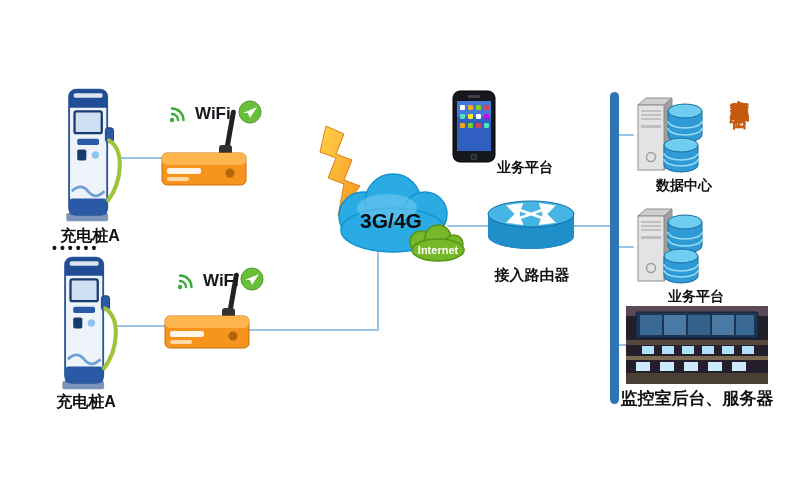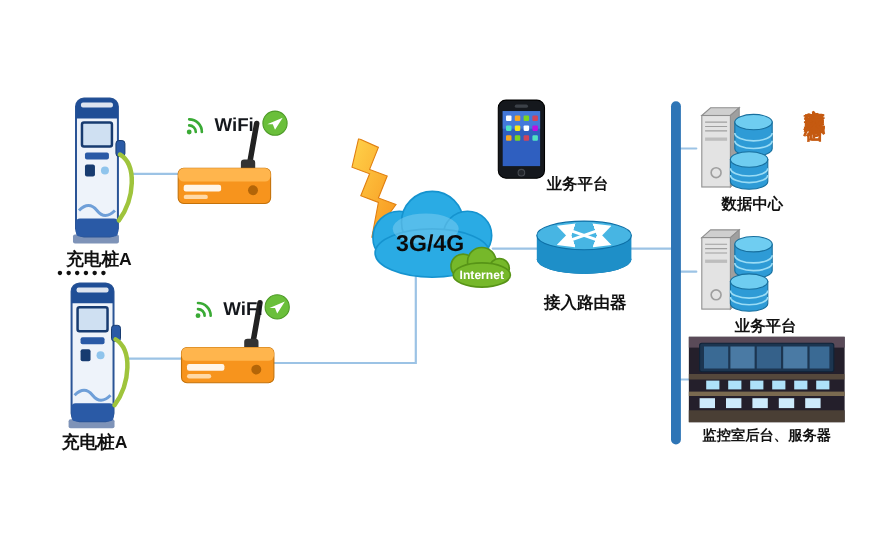--- a/index.html
+++ b/index.html
@@ -240,17 +240,17 @@
     <rect x="0" y="50" width="142" height="4" fill="#7a6a50"></rect>
     <g fill="#cdeafc">
       <rect x="10" y="56" width="14" height="9"></rect>
         <rect x="34" y="56" width="14" height="9"></rect>
       <rect x="58" y="56" width="14" height="9"></rect>
         <rect x="82" y="56" width="14" height="9"></rect>
       <rect x="106" y="56" width="14" height="9"></rect>
     </g>
     <rect x="0" y="67" width="142" height="11" fill="#4a3f35"></rect>
   </svg>
-  <div class="label" style="left:618px;top:387px;width:158px;text-align:center;font-size:13px">监控室后台、服务器</div>
+  <div class="label" style="left:618px;top:387px;width:158px;text-align:center;font-size:17px">监控室后台、服务器</div>
 
   <div class="vtitle" style="left:729px;top:84px">充电桩管理服务中心平台</div>
 
 </div>
 
 </body></html>

